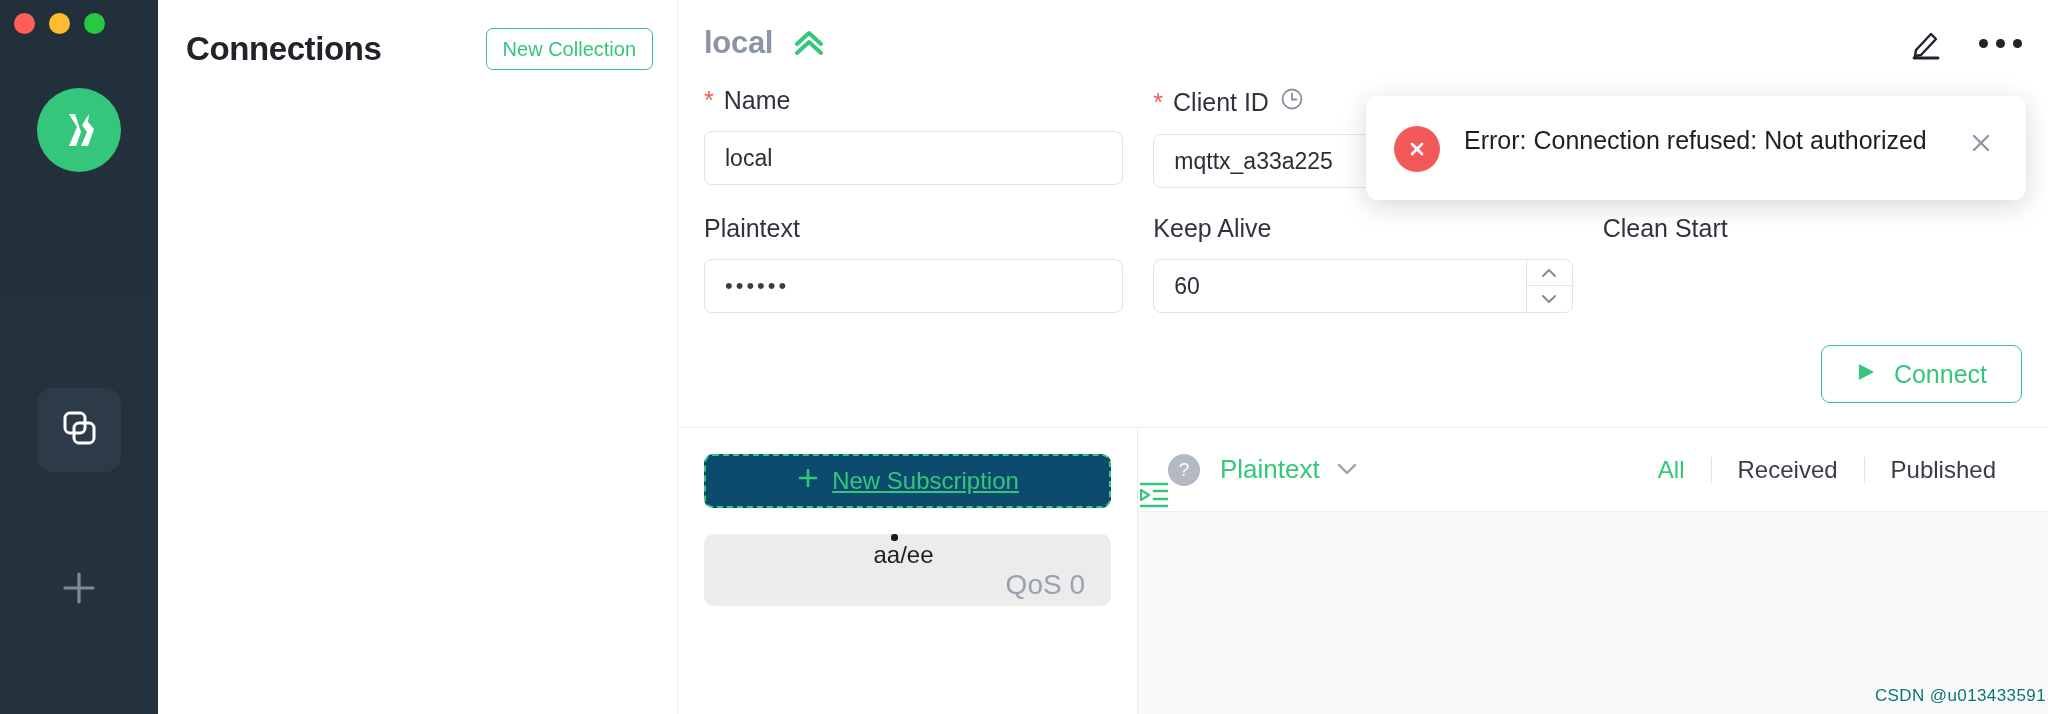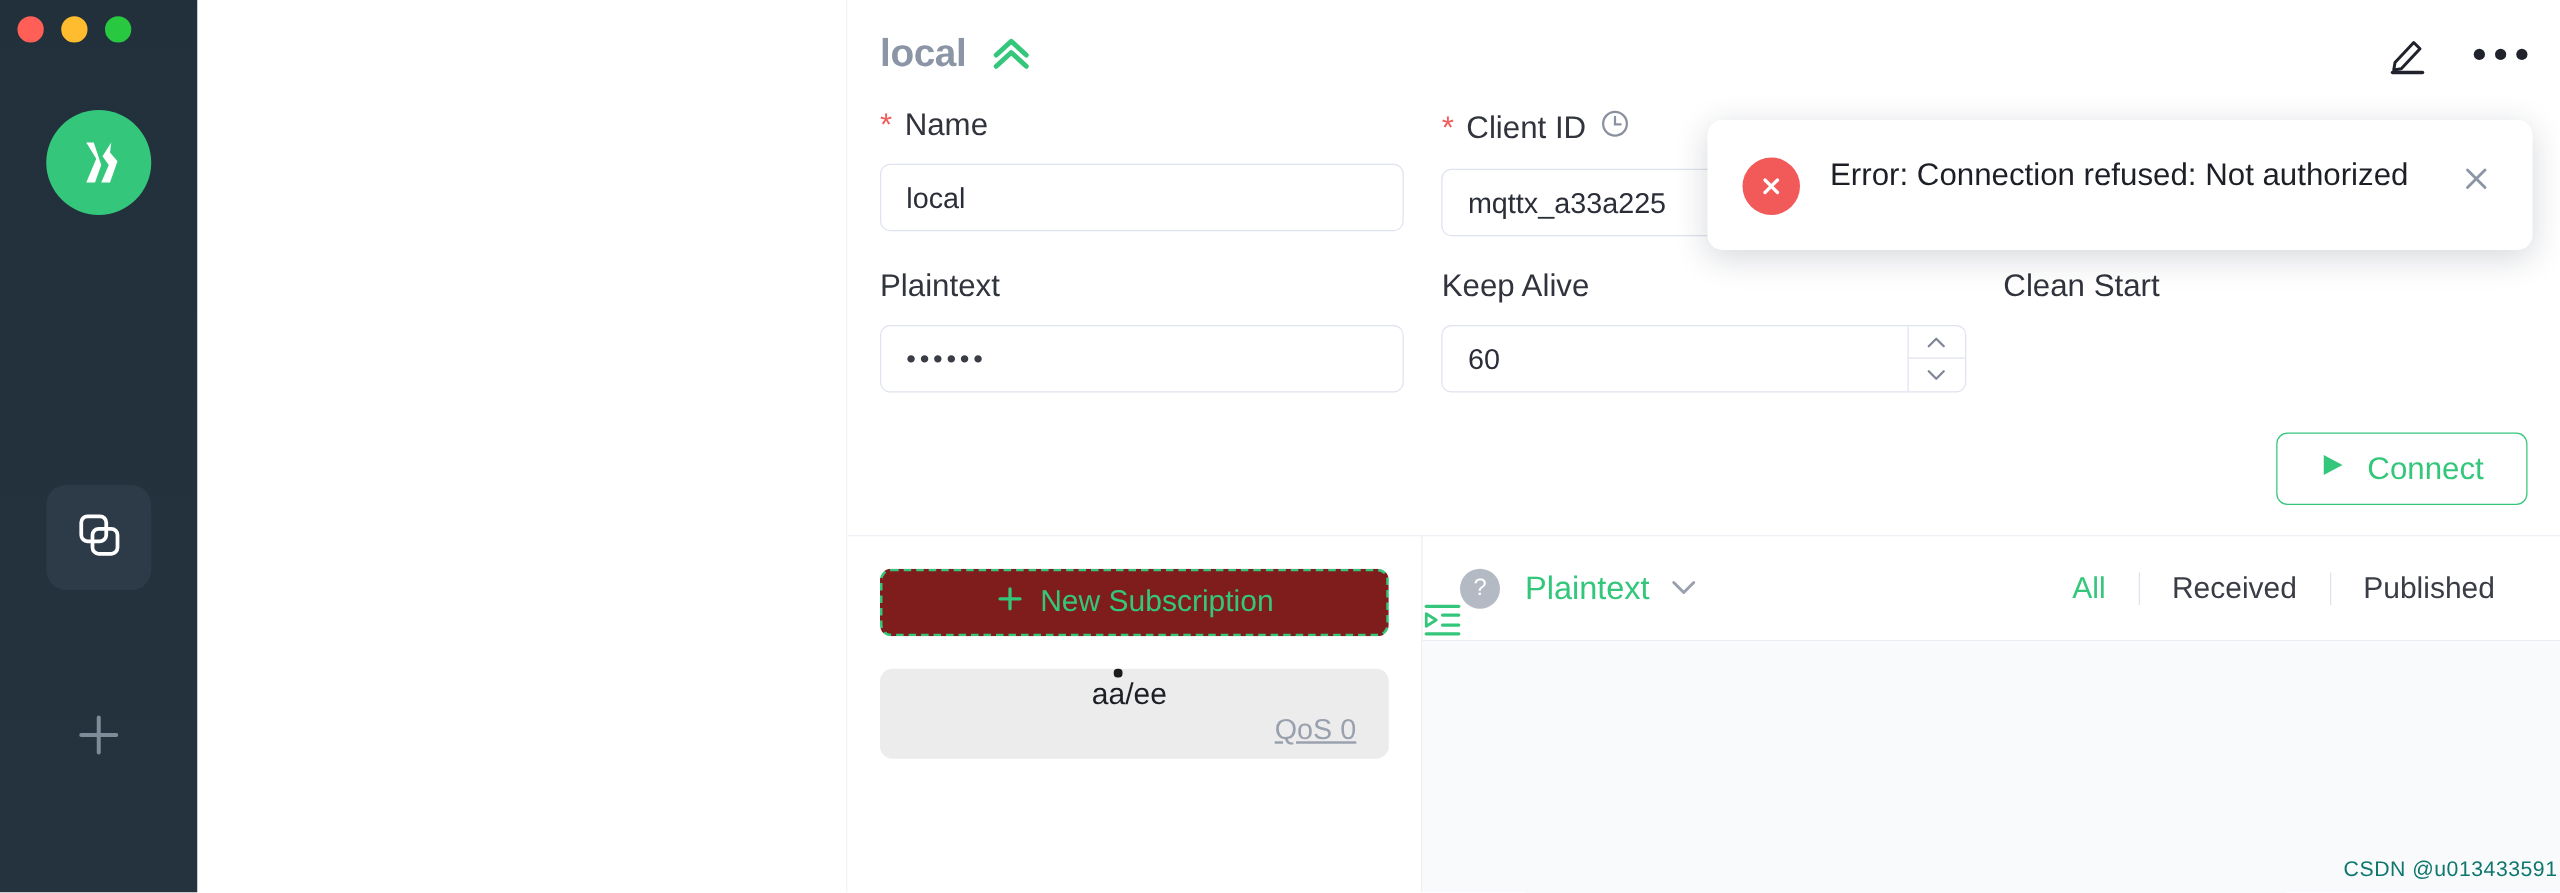--- a/index.html
+++ b/index.html
@@ -228,46 +228,47 @@
     width: 460px;
     flex: 0 0 460px;
     padding: 26px 26px 0 26px;
     position: relative;
     display: flex; flex-direction: column;
     border-right: 1px solid #e9edf4;
   }
   .new-sub {
     border: 2px dashed #34c77b;
     color: #34c77b;
-    background: #7f1d1d;
+    background: #0c4a6e;
     border-radius: 9px;
     height: 54px;
     display: flex; align-items: center; justify-content: center;
     gap: 12px;
     font-size: 24px;
     cursor: pointer;
     font-family: "Liberation Sans", sans-serif;
+    text-decoration: underline;
   }
   .sub-item {
     margin-top: 26px;
     height: 72px;
     background: #ececec;
     border-radius: 10px;
     display: flex; align-items: center;
     padding: 0 26px 0 18px;
     cursor: pointer;
     flex-direction: column;
   }
   .sub-bar {
     width: 7px; height: 44px; border-radius: 3px;
     background: #1b1b1b; margin-right: 18px;
     flex: 0 0 7px;
   }
   .sub-topic { font-size: 24px; color: #1c1f26; }
-  .sub-qos { margin-left: auto; font-size: 23px; color: #9aa1ae; text-decoration: underline; }
+  .sub-qos { margin-left: auto; font-size: 28px; color: #9aa1ae; }
 
   .collapse-icon {
     position: absolute;
     right: -34px;
     top: 52px;
     cursor: pointer;
   }
 
   .msgs {
     flex: 1 1 auto;
@@ -379,20 +380,24 @@
       <span>
         <svg width="40" height="40" viewBox="0 0 40 40">
           <line x1="20" y1="6" x2="20" y2="34" stroke="#7f8b99" stroke-width="3.2" stroke-linecap="round"></line>
           <line x1="6" y1="20" x2="34" y2="20" stroke="#7f8b99" stroke-width="3.2" stroke-linecap="round"></line>
         </svg>
       </span>
     </div>
   </div>
 
   <div class="conn-panel">
+    <div class="conn-head">
+      <div class="conn-title">Connections</div>
+      <button class="new-collection">New Collection</button>
+    </div>
 
   </div>
 
   <div class="main">
 
     <div class="main-head">
       <div class="main-title">local</div>
       <span class="chev-up">
         <svg width="36" height="30" viewBox="0 0 36 30">
           <polyline points="6,16 18,5 30,16" fill="none" stroke="#34c77b" stroke-width="4" stroke-linecap="round" stroke-linejoin="round"></polyline>

